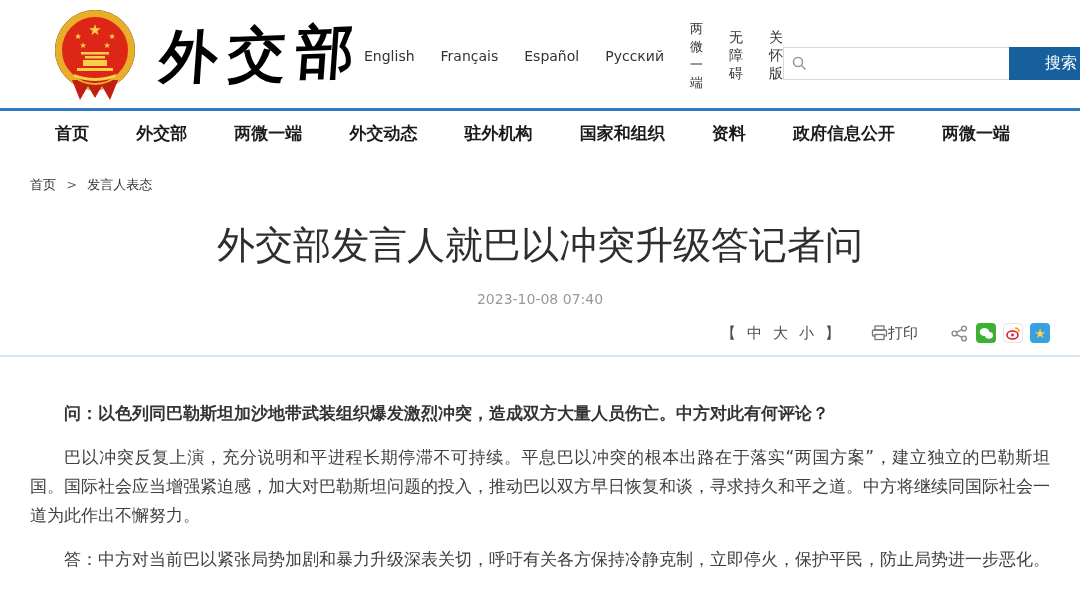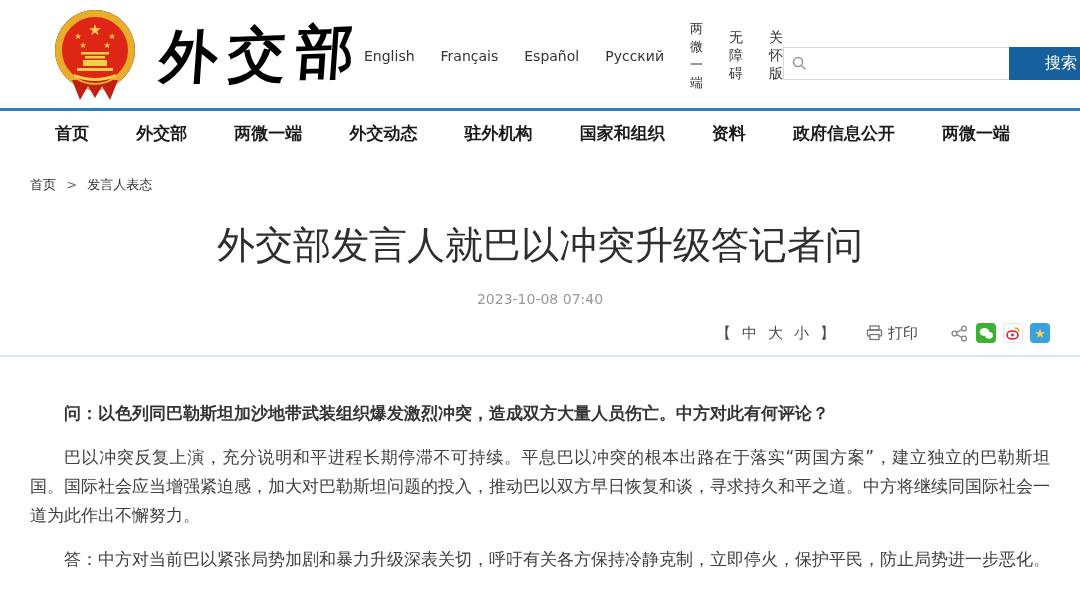--- a/index.html
+++ b/index.html
@@ -35,21 +35,21 @@
   .breadcrumb .sep { margin:0 6px; color:#666; }
 
   
   .title { text-align:center; font-size:38px; color:#2e2e2e; margin-top:26px; font-weight:500; }
   .date  { text-align:center; font-size:14px; color:#999; margin-top:20px; }
 
   .toolbar { display:flex; justify-content:flex-end; align-items:center; gap:9px;
     margin:16px 30px 0 0; font-size:15px; color:#4d4d4d; }
   .fontsize { display:flex; align-items:center; gap:11px; color:#4d4d4d; }
   .fontsize .opt { cursor:pointer; }
-  .print { display:flex; align-items:center; gap:5px; margin-left:22px; cursor:pointer; color:#4d4d4d; }
+  .print { display:flex; align-items:center; margin-left:22px; cursor:pointer; color:#4d4d4d; }
   .share-group { display:flex; align-items:center; gap:7px; margin-left:22px; }
   .share-group .ic { width:20px; height:20px; display:inline-flex; align-items:center;
     justify-content:center; border-radius:4px; cursor:pointer; font-size:13px; line-height:1; }
   .ic.share  { background:transparent; }
   .ic.wechat { background:var(--wechat_green,#3eb134); color:#fff; }
   .ic.weibo  { background:#fff; border:1px solid #e5e5e5; }
   .ic.qzone  { background:var(--qzone_blue,#3aa1e0); color:var(--qzone_star,#ffd34d); }
 
   .divider { border-bottom:2px solid var(--divider,#d7e4f1); margin-top:12px; }
 

